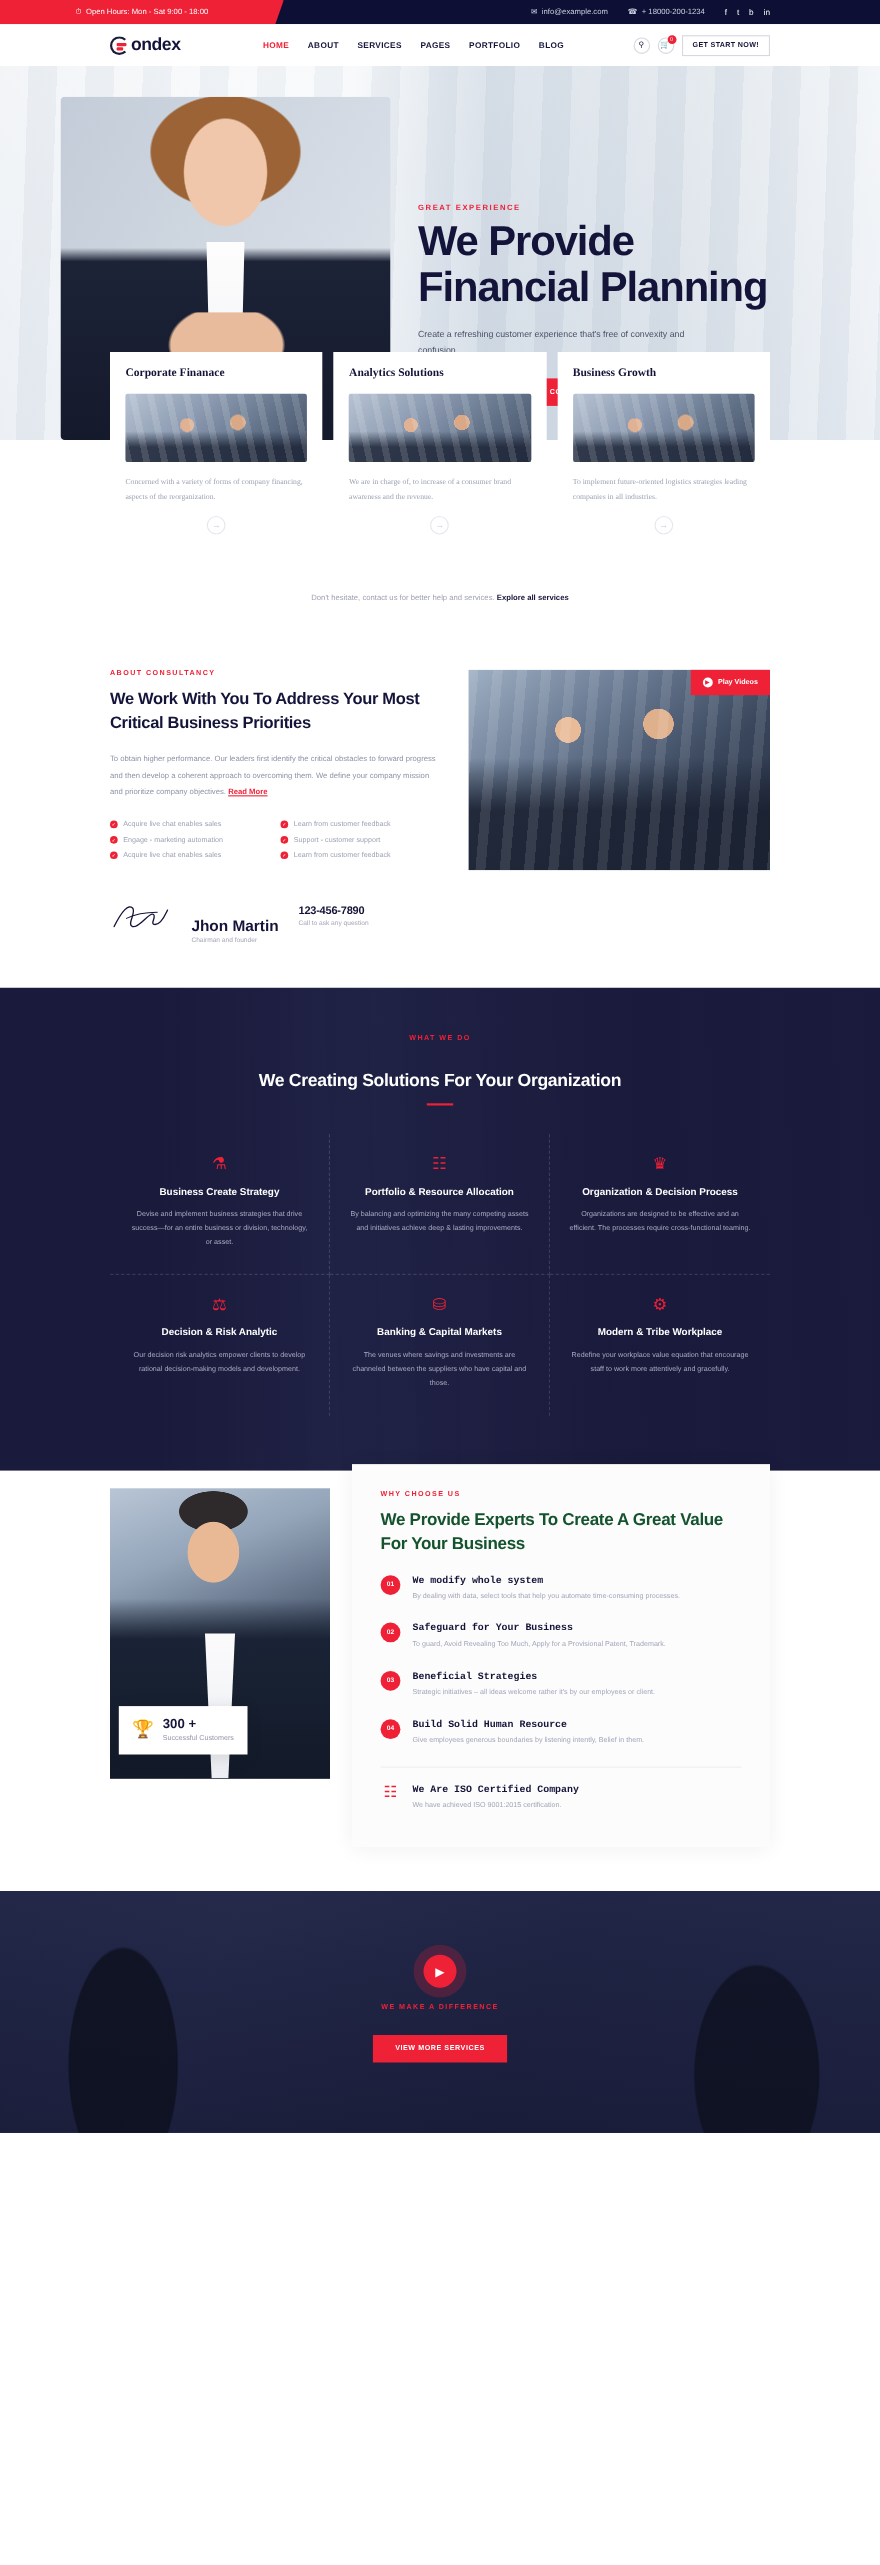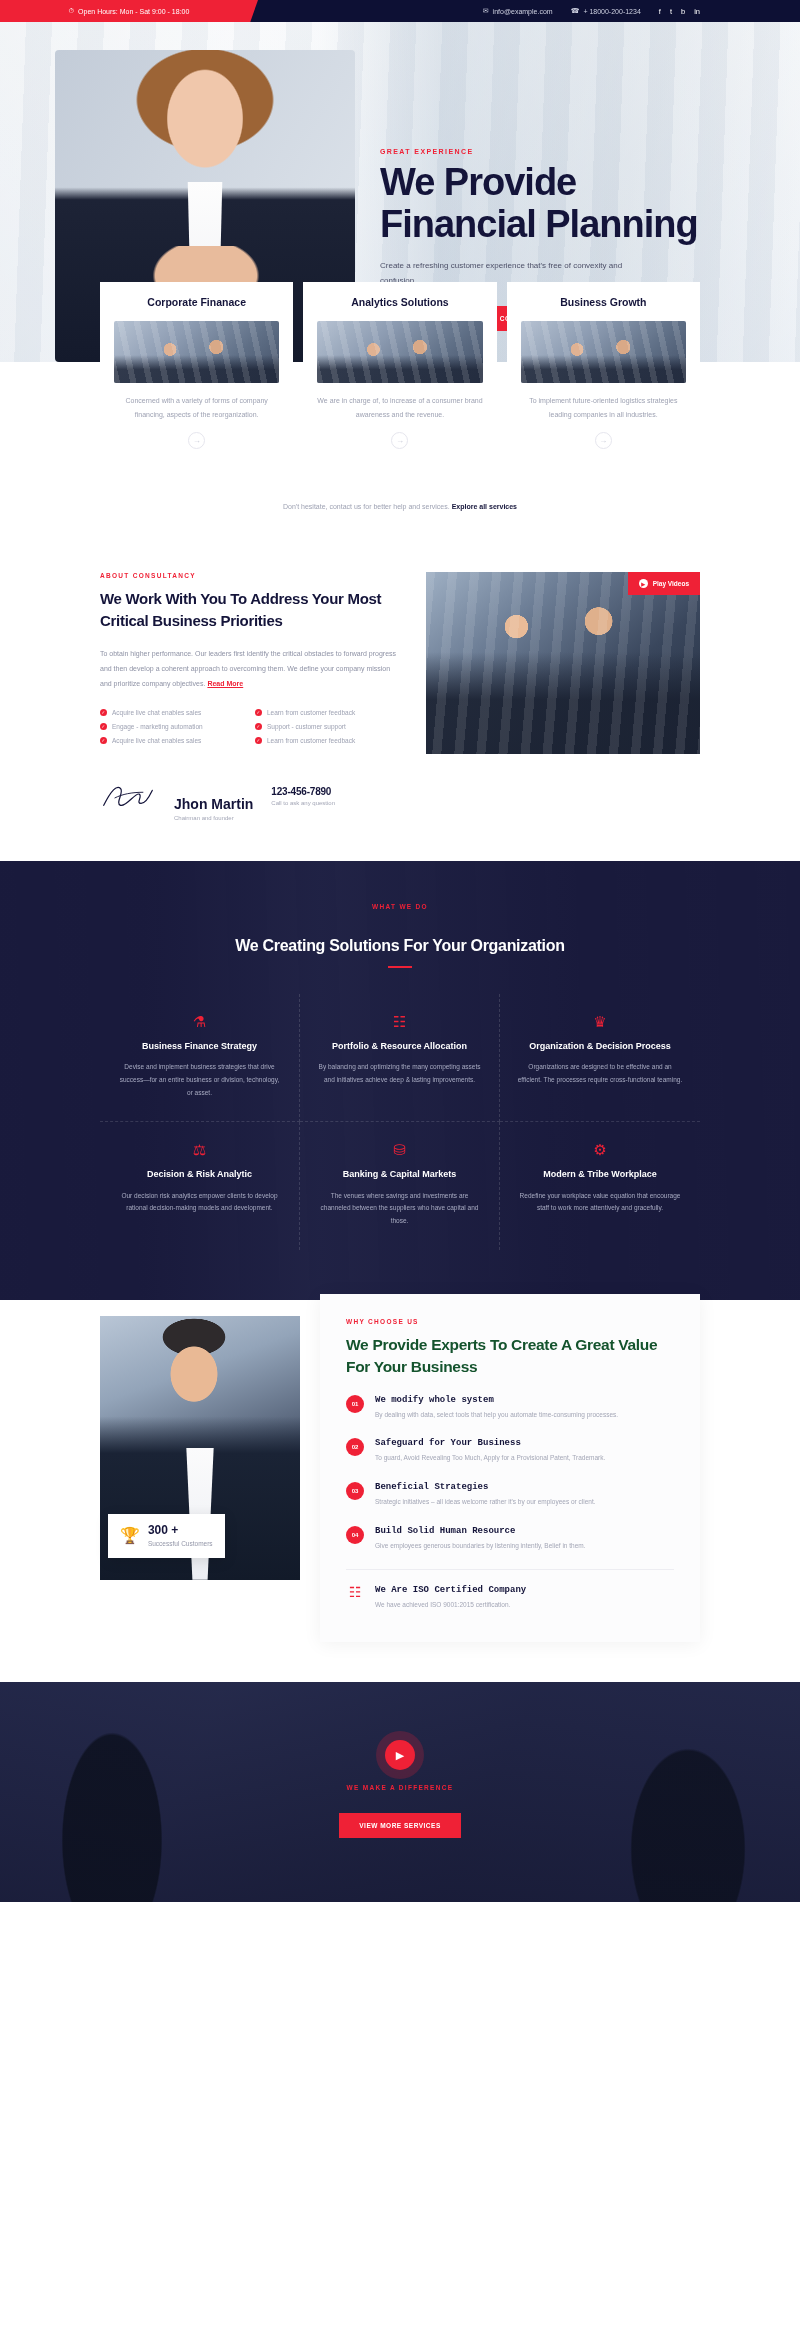--- a/index.html
+++ b/index.html
@@ -109,21 +109,21 @@
   }
   .btn-red {
     border: none; background: #ef2136; color: #fff;
     font-size: 6.5px; font-weight: 700; padding: 8px 18px; letter-spacing: 0.4px;
   }
 
   
   .cards-wrap {
     position: relative; z-index: 5; margin: -80px 100px 0; display: flex; gap: 10px;
   }
-  .svc-card { flex: 1; background: #fff; padding: 14px 14px 24px; text-align: center; }
+  .svc-card { flex: 1; background: #fff; padding: 14px 14px 24px; text-align: left; font-family: Liberation Serif, serif; }
   .svc-card h3 { font-size: 10.5px; font-weight: 700; color: #14143a; margin-bottom: 13px; }
   .svc-img {
     width: 100%; height: 62px; border-radius: 2px;
     background: linear-gradient(135deg, #b7c3d3 0%, #8d9cb2 35%, #5f6f86 70%, #424f66 100%);
     position: relative; overflow: hidden;
   }
   .svc-img::before {
     content: ""; position: absolute; inset: 0;
     background:
       radial-gradient(circle 9px at 34% 46%, #e0b293 0 70%, rgba(224,178,147,0) 72%),
@@ -312,20 +312,41 @@
       </span>
       <span class="tb-socials">
         <span>f</span>
         <span>t</span>
         <span>b</span>
         <span>in</span>
       </span>
     </div>
   </div>
 
+  <div class="header">
+    <div class="logo">
+      <span class="logo-mark"></span>
+      <span class="logo-text">ondex</span>
+    </div>
+    <nav class="nav">
+      <a class="active">HOME</a>
+      <a>ABOUT</a>
+      <a>SERVICES</a>
+      <a>PAGES</a>
+      <a>PORTFOLIO</a>
+      <a>BLOG</a>
+    </nav>
+    <div class="header-right">
+      <span class="circ-btn">⚲</span>
+      <span class="circ-btn">🛒
+        <span class="cart-badge">0</span>
+      </span>
+      <button class="btn-start">GET START NOW!</button>
+    </div>
+  </div>
 
   <div class="hero">
     <div class="hero-bg"></div>
     <div class="hero-person"></div>
     <div class="hero-content">
       <div class="eyebrow">GREAT EXPERIENCE</div>
       <div class="hero-title">
         <div>We Provide</div>
         <div>Financial Planning</div>
       </div>
@@ -422,21 +443,21 @@
   </div>
 
   <div class="dark">
     <div class="dark-inner">
       <div class="dark-eyebrow">WHAT WE DO</div>
       <h2>We Creating Solutions For Your Organization</h2>
       <div class="dark-rule"></div>
       <div class="grid6">
         <div class="gcell">
           <span class="gicon">⚗</span>
-          <h4>Business Finance Strategy</h4>
+          <h4>Business Create Strategy</h4>
           <p>Devise and implement business strategies that drive success—for an entire business or division, technology, or asset.</p>
         </div>
         <div class="gcell">
           <span class="gicon">☷</span>
           <h4>Portfolio &amp; Resource Allocation</h4>
           <p>By balancing and optimizing the many competing assets and initiatives achieve deep &amp; lasting improvements.</p>
         </div>
         <div class="gcell">
           <span class="gicon">♛</span>
           <h4>Organization &amp; Decision Process</h4>

